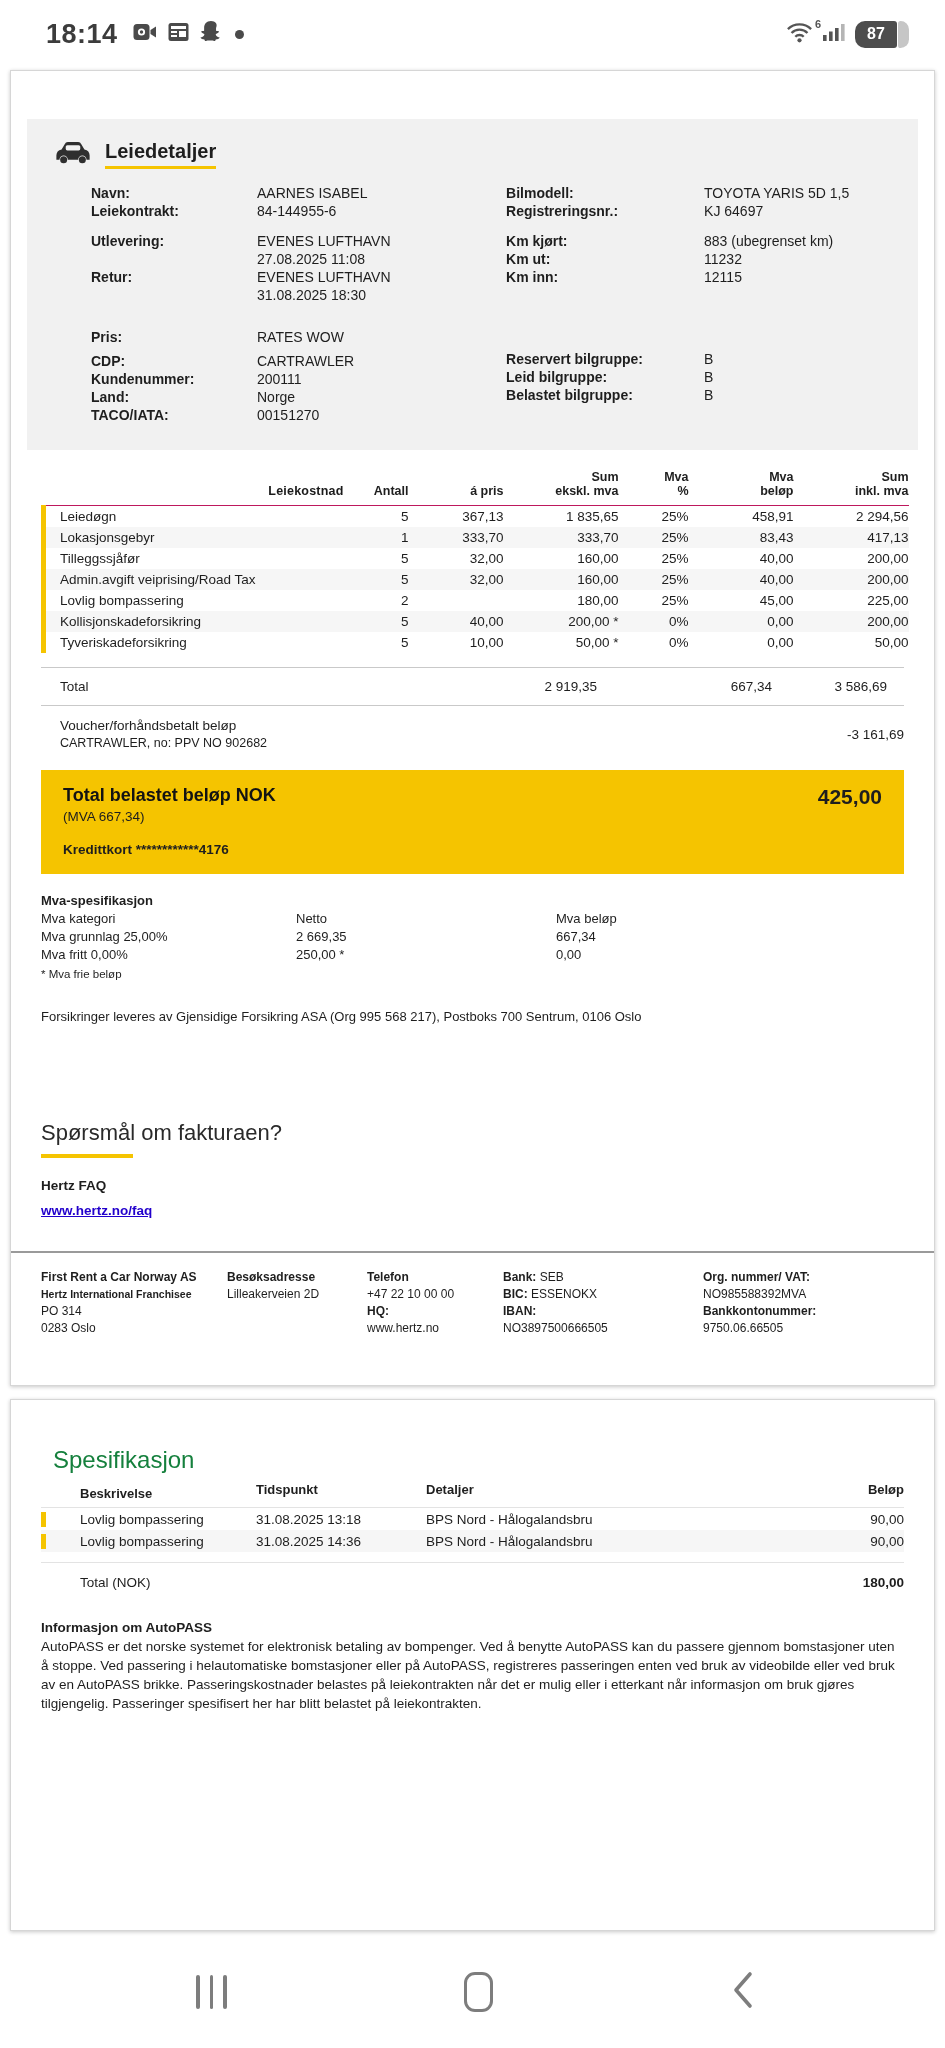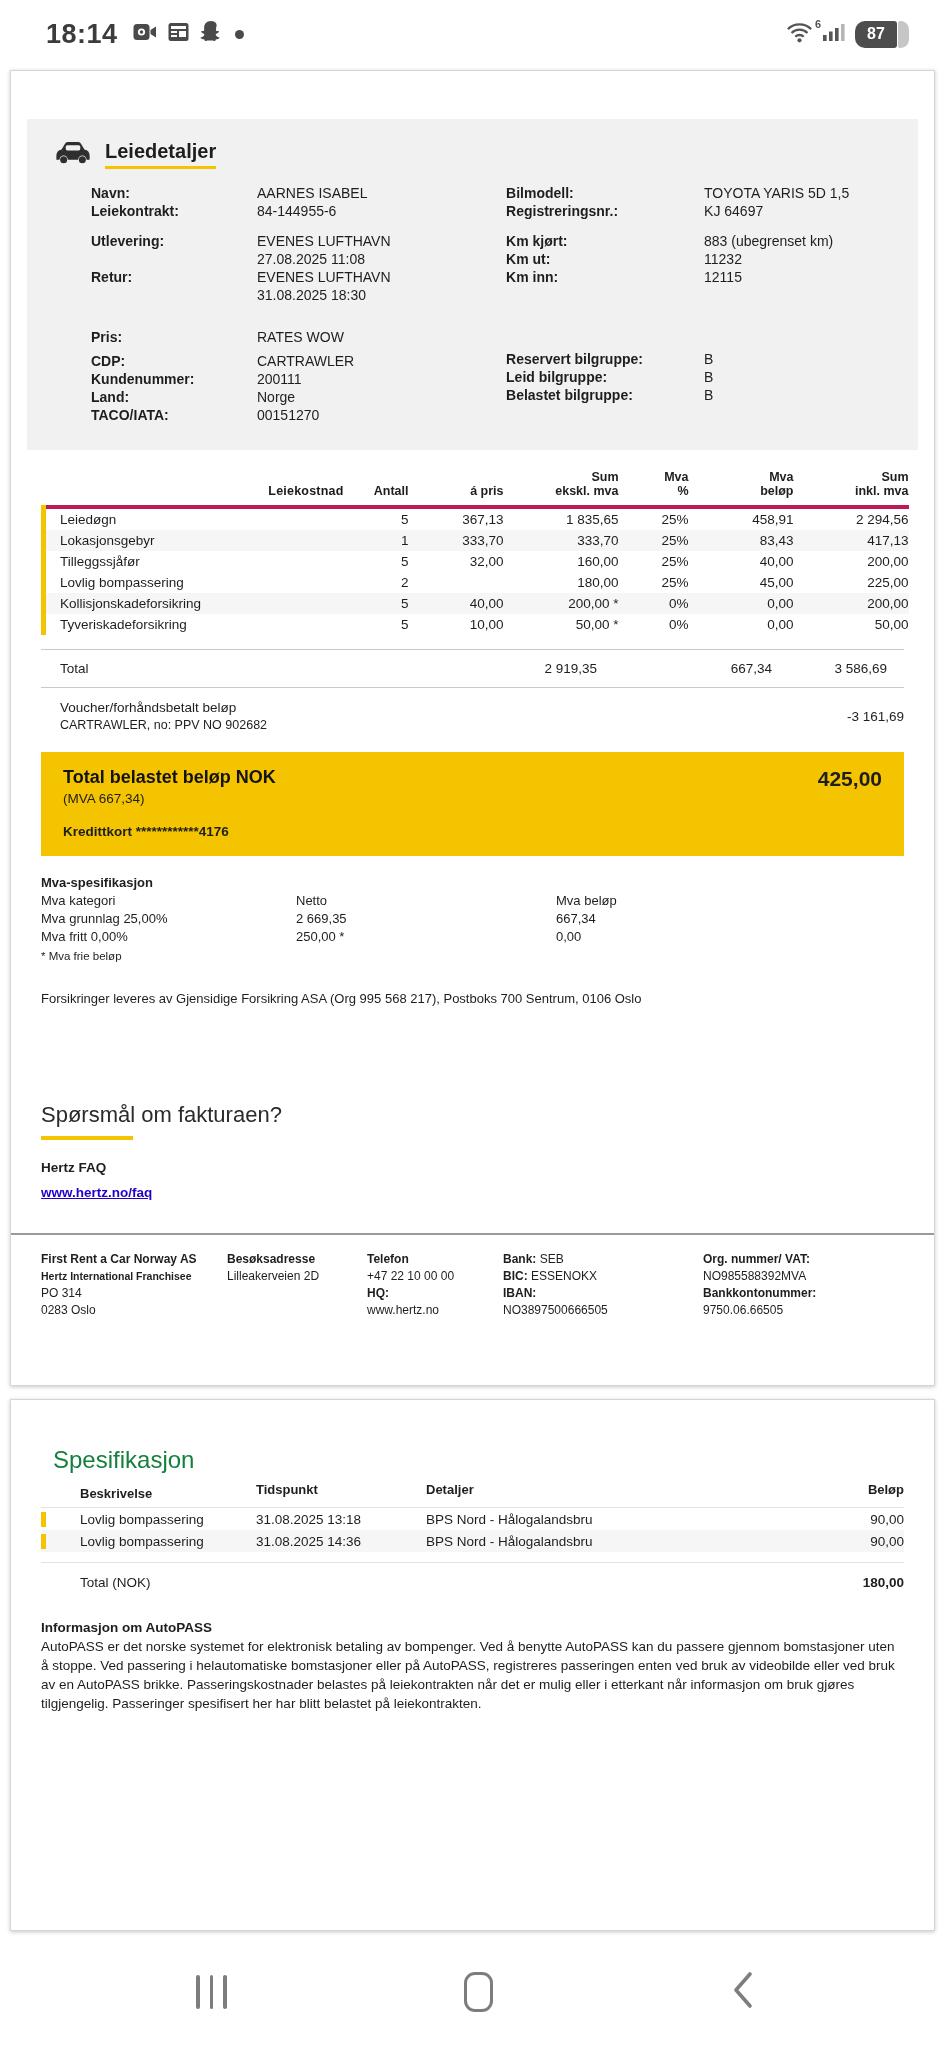--- a/index.html
+++ b/index.html
@@ -43,21 +43,21 @@
   .fvalue{white-space:nowrap;}
   .fgap-s{height:12px;} .fgap-m{height:24px;} .fgap-xs{height:6px;} .fgap-xl{height:64px;}
   
   .section{padding:0 30px;}
   .cost-wrap{margin-top:20px;}
   table{border-collapse:collapse;width:865px;table-layout:fixed;}
   .cost-table th{font-size:12.5px;font-weight:bold;text-align:right;vertical-align:bottom;line-height:14px;padding:0 0 7px 0;}
   .cost-title{font-size:25px;font-weight:400;text-align:left;color:#1a1a1a;letter-spacing:.2px;}
   .cost-table td{font-size:13.5px;text-align:right;padding:3px 0;}
   .cost-table td.lbl{text-align:left;border-left:5px solid var(--yellow);padding-left:14px;}
-  .cost-table tr.r0 td{border-top:4px solid #be185d;}
+  .cost-table tr.r0 td{border-top:1px solid #be185d;}
   .cost-table tr.alt td{background:#f6f6f6;}
   .cost-table tr.alt td.lbl{background:#f6f6f6;}
   .total-row{display:flex;align-items:center;border-top:1px solid #c9c9c9;border-bottom:1px solid #c9c9c9;
     margin-top:14px;padding:11px 0;font-size:13.5px;}
   .total-row .t-lbl{padding-left:19px;width:441px;}
   .total-row .t-ekskl{width:115px;text-align:right;}
   .total-row .t-pct{width:70px;}
   .total-row .t-mva{width:105px;text-align:right;}
   .total-row .t-inkl{width:115px;text-align:right;}
   .voucher-row{display:flex;justify-content:space-between;align-items:center;padding:12px 0 14px 19px;}
@@ -328,20 +328,29 @@
           </tr>
         <tr>
             <td class="lbl">Tilleggssjåfør</td>
             <td>5</td>
             <td>32,00</td>
             <td>160,00</td>
             <td>25%</td>
             <td>40,00</td>
             <td>200,00</td>
           </tr>
+        <tr class="alt">
+            <td class="lbl">Admin.avgift veiprising/Road Tax</td>
+            <td>5</td>
+            <td>32,00</td>
+            <td>160,00</td>
+            <td>25%</td>
+            <td>40,00</td>
+            <td>200,00</td>
+          </tr>
         <tr>
             <td class="lbl">Lovlig bompassering</td>
             <td>2</td>
             <td></td>
             <td>180,00</td>
             <td>25%</td>
             <td>45,00</td>
             <td>225,00</td>
           </tr>
         <tr class="alt">

